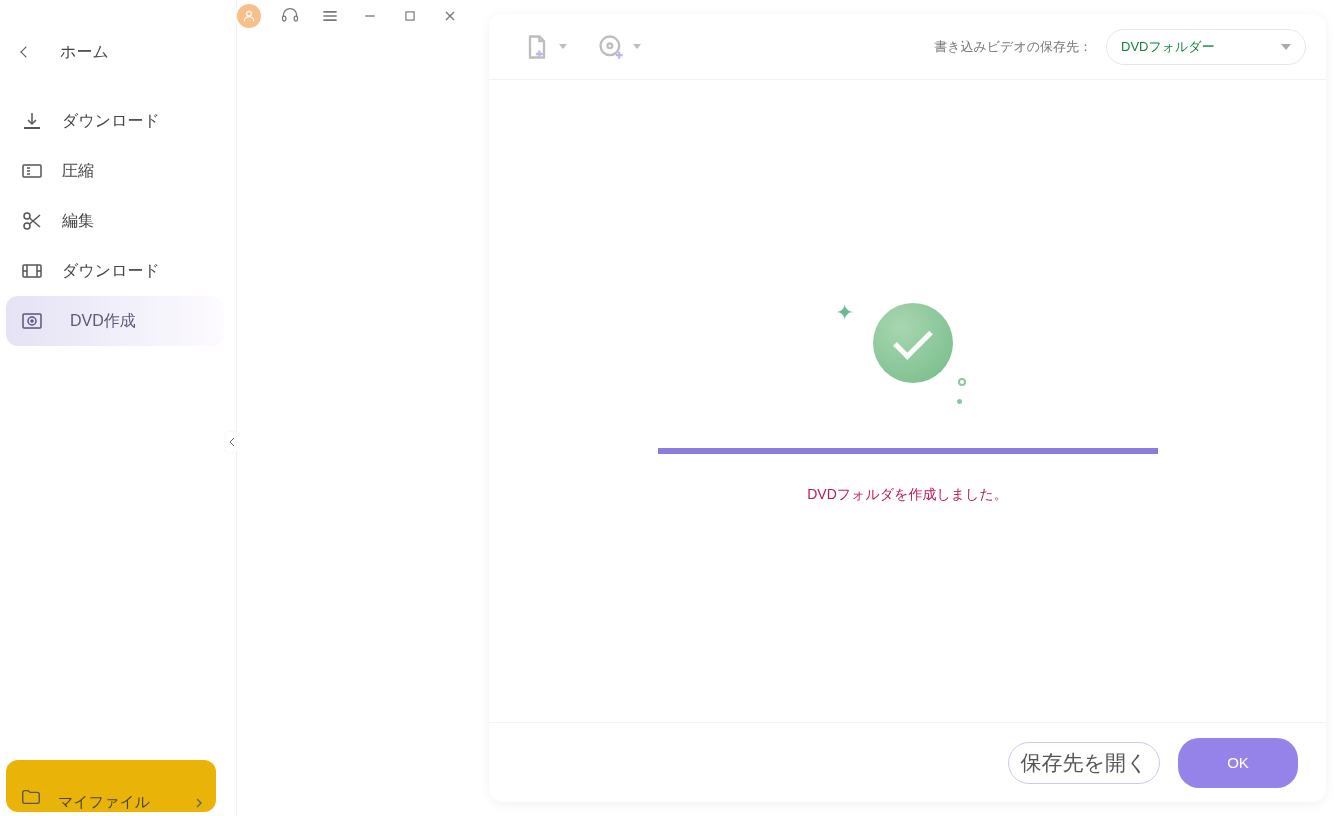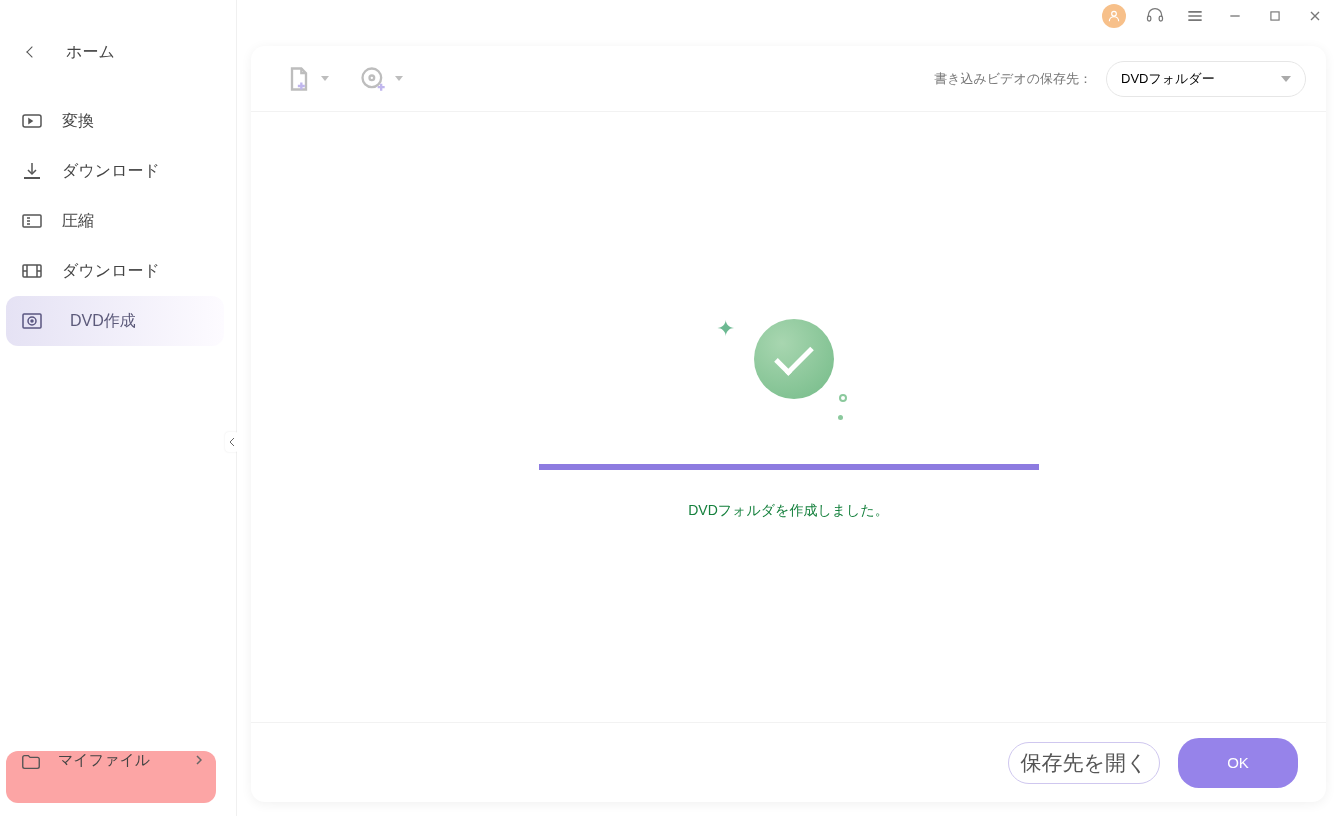--- a/index.html
+++ b/index.html
@@ -1,91 +1,82 @@
 <!DOCTYPE html>
 <html><head>
   <meta charset="utf-8">
   <style>
     * { margin: 0; padding: 0; box-sizing: border-box; }
     body { width: 1340px; height: 816px; font-family: sans-serif; background: #fff; display: flex; overflow: hidden; position: relative; }
 
     .sidebar { width: 237px; height: 100%; background: #fff; border-right: 1px solid #f0f0f0; display: flex; flex-direction: column; position: relative; }
 
-    .home-row { display: flex; align-items: center; height: 52px; margin-top: 26px; padding-left: 28px; cursor: pointer; }
+    .home-row { display: flex; align-items: center; height: 52px; margin-top: 26px; padding-left: 22px; cursor: pointer; }
     .home-row .back { width: 8px; height: 8px; border-left: 1.5px solid #555; border-bottom: 1.5px solid #555; transform: rotate(45deg); }
     .home-row .label { margin-left: 30px; color: #444; font-size: 16px; }
 
     .menu { margin-top: 18px; padding-left: 6px; }
     .menu-item { display: flex; align-items: center; height: 50px; padding-left: 14px; border-radius: 12px; margin-right: 12px; cursor: pointer; color: #444; }
     .menu-item.active { background: linear-gradient(90deg, #e5e2f4 0%, #fdfbff 100%); color: #5c5a7a; gap: 8px; }
     .menu-item .micon { width: 24px; height: 24px; display: flex; align-items: center; justify-content: center; flex-shrink: 0; }
     .menu-item .label { margin-left: 18px; font-size: 16px; }
 
     .sidebar-collapse { position: absolute; right: -3px; top: 432px; width: 14px; height: 20px; display: flex; align-items: center; justify-content: center; cursor: pointer; border-radius: 4px; background: #fff; box-shadow: 0 0 2px rgba(0,0,0,.1); }
     .sidebar-collapse svg { width: 6px; height: 10px; }
 
-    .myfiles { position: absolute; bottom: 13px; left: 6px; right: 20px; height: 52px; background: #fca5a5; border-radius: 12px; display: flex; align-items: flex-start; padding: 0 14px; cursor: pointer; }
+    .myfiles { position: absolute; bottom: 4px; left: 6px; right: 20px; height: 52px; background: #eab308; border-radius: 12px; display: flex; align-items: flex-end; padding: 0 14px; cursor: pointer; }
     .myfiles .label { margin-left: 16px; font-size: 15px; color: #444; flex: 1; }
 
-    .main { flex: 1; display: flex; flex-direction: column; position: relative; background: #fff; justify-content: flex-end; }
+    .main { flex: 1; display: flex; flex-direction: row; position: relative; background: #fff; justify-content: flex-end; }
 
     .titlebar { height: 32px; display: flex; align-items: center; justify-content: flex-end; gap: 18px; padding-right: 14px; }
     .titlebar .tbtn { width: 22px; height: 22px; display: flex; align-items: center; justify-content: center; cursor: pointer; }
     .titlebar .avatar { width: 24px; height: 24px; border-radius: 50%; background: #f7c08a; display: flex; align-items: center; justify-content: center; }
 
     .panel { flex: 1; margin: 14px; border-radius: 14px; box-shadow: 0 2px 12px rgba(0,0,0,.06); display: flex; flex-direction: column; overflow: hidden; }
 
     .toolbar { height: 66px; border-bottom: 1px solid #f2f2f2; display: flex; align-items: center; padding: 0 20px 0 34px; }
     .tool-btn { display: flex; align-items: center; margin-right: 30px; cursor: pointer; opacity: .55; }
     .tool-btn-caret { width: 0; height: 0; border-left: 4px solid transparent; border-right: 4px solid transparent; border-top: 5px solid #888; margin-left: 8px; }
     .toolbar-spacer { flex: 1; }
     .burn-label { color: #777; font-size: 13px; margin-right: 14px; }
 
     .dest-select { width: 200px; height: 36px; border: 1px solid #e6e6e6; border-radius: 18px; display: flex; align-items: center; padding: 0 14px; cursor: pointer; }
-    .dest-select .val { flex: 1; color: #000000; font-size: 13px; }
+    .dest-select .val { flex: 1; color: #15803d; font-size: 13px; }
     .dest-select .caret { width: 0; height: 0; border-left: 5px solid transparent; border-right: 5px solid transparent; border-top: 6px solid #aaa; }
 
     .content { flex: 1; display: flex; flex-direction: column; align-items: center; justify-content: center; }
 
     .success-icon-area { position: relative; width: 120px; height: 100px; margin-bottom: 50px; }
     .success-circle { position: absolute; left: 25px; top: 5px; width: 80px; height: 80px; border-radius: 50%; background: radial-gradient(circle at 35% 30%, #a8d6b0, #74bb88); display: flex; align-items: center; justify-content: center; }
     .success-check { width: 36px; height: 20px; border-left: 5px solid #fff; border-bottom: 5px solid #fff; transform: rotate(-45deg); margin-top: -6px; }
     .sparkle { position: absolute; left: -12px; top: 2px; color: #6cb992; font-size: 22px; }
     .dot1 { position: absolute; right: 2px; bottom: 12px; width: 8px; height: 8px; border-radius: 50%; border: 2px solid #8bc99d; }
     .dot2 { position: absolute; right: 6px; bottom: -6px; width: 5px; height: 5px; border-radius: 50%; background: #8bc99d; }
 
     .progress-bar { width: 500px; height: 6px; background: #8d7be0; border-radius: 0; margin-bottom: 32px; }
 
-    .status-text { color: #15803d; font-size: 14px; }
+    .status-text { color: #be185d; font-size: 14px; }
 
     .footer { height: 80px; border-top: 1px solid #f2f2f2; display: flex; align-items: center; justify-content: flex-end; padding-right: 28px; gap: 18px; }
     .btn-outline { width: 152px; height: 42px; border: 1px solid #cfc7ef; border-radius: 21px; background: #fff; display: flex; align-items: center; justify-content: center; color: #555; font-size: 21px; cursor: pointer; }
     .btn-primary { width: 120px; height: 50px; border-radius: 21px; background: #9683ea; display: flex; align-items: center; justify-content: center; color: #fff; font-size: 15px; cursor: pointer; }
   </style>
 </head>
 <body>
 
 <div class="sidebar">
 
   <div class="home-row">
     <span class="back"></span>
     <span class="label">ホーム</span>
   </div>
 
   <div class="menu">
 
-    <div class="menu-item">
-      <span class="micon">
-        <svg width="24" height="24" viewBox="0 0 24 24" fill="none" stroke="#555" stroke-width="1.5">
-            <rect x="3" y="6" width="18" height="12" rx="2"></rect>
-            <path d="M9 10 L12 12 L9 14 Z" fill="#555"></path>
-          </svg>
-      </span>
-      <span class="label">変換</span>
-    </div>
 
     <div class="menu-item">
       <span class="micon">
         <svg width="24" height="24" viewBox="0 0 24 24" fill="none" stroke="#555" stroke-width="1.5">
             <path d="M12 4 v10"></path>
             <path d="M8 11 l4 4 l4 -4"></path>
             <path d="M4 18 h16 v2 H4 z" fill="#555" stroke="none"></path>
           </svg>
       </span>
       <span class="label">ダウンロード</span>
@@ -94,20 +85,30 @@
     <div class="menu-item">
       <span class="micon">
         <svg width="24" height="24" viewBox="0 0 24 24" fill="none" stroke="#555" stroke-width="1.5">
             <rect x="3" y="6" width="18" height="12" rx="1"></rect>
             <path d="M7 9 h3 M7 12 h3 M7 15 h3"></path>
           </svg>
       </span>
       <span class="label">圧縮</span>
     </div>
 
+    <div class="menu-item">
+      <span class="micon">
+        <svg width="24" height="24" viewBox="0 0 24 24" fill="none" stroke="#555" stroke-width="1.5">
+            <circle cx="7" cy="7" r="3"></circle>
+            <circle cx="7" cy="17" r="3"></circle>
+            <path d="M9.5 9 L20 18 M9.5 15 L20 6"></path>
+          </svg>
+      </span>
+      <span class="label">編集</span>
+    </div>
 
     <div class="menu-item">
       <span class="micon">
         <svg width="24" height="24" viewBox="0 0 24 24" fill="none" stroke="#555" stroke-width="1.5">
             <rect x="3" y="6" width="18" height="12" rx="1"></rect>
             <path d="M7 6 v12 M17 6 v12 M3 12 h4 M17 12 h4"></path>
           </svg>
       </span>
       <span class="label">ダウンロード</span>
     </div>

